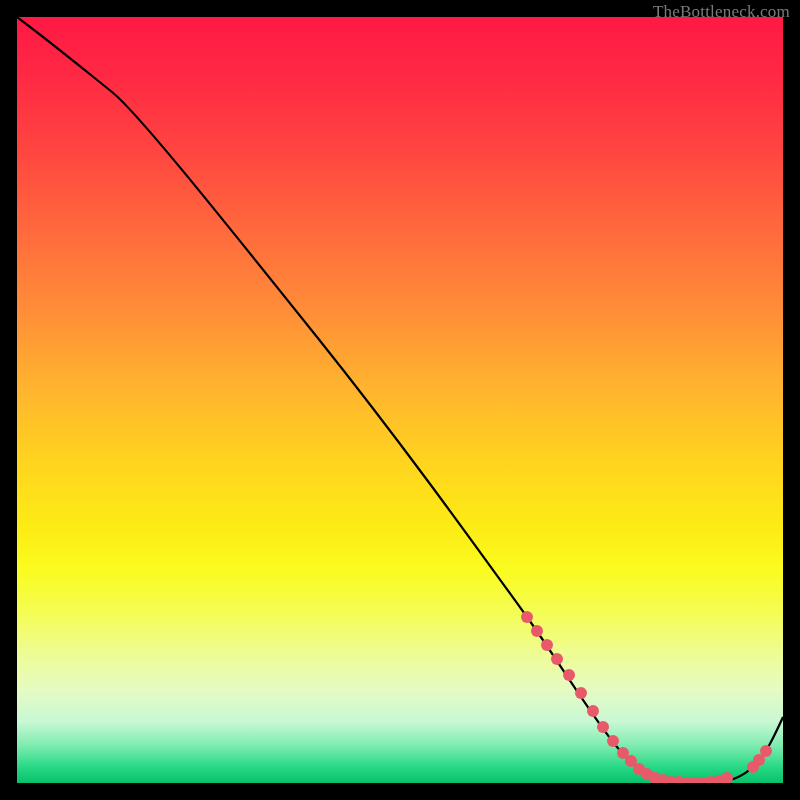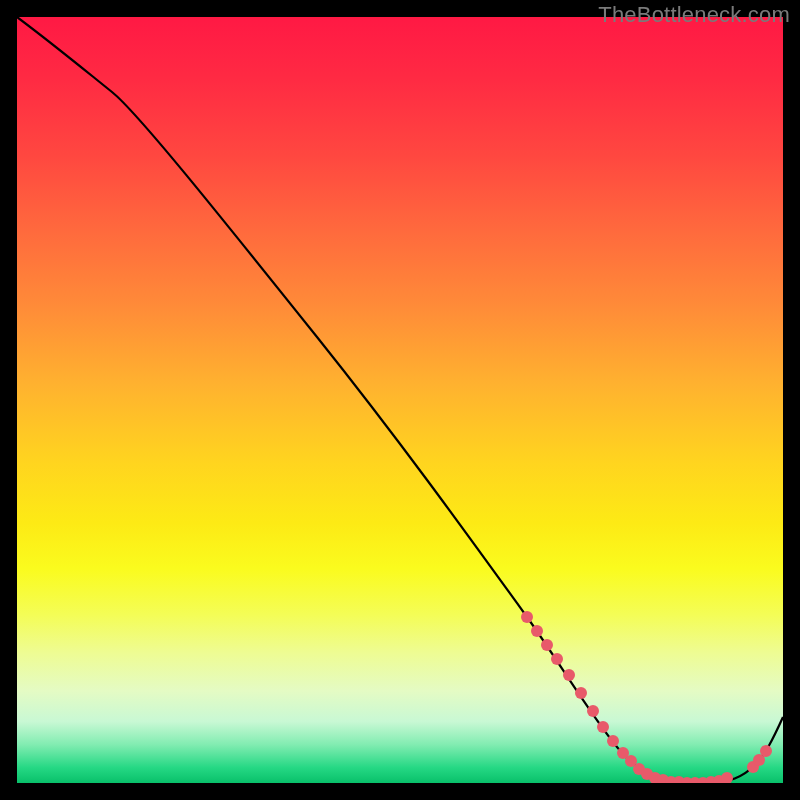--- a/index.html
+++ b/index.html
@@ -34,24 +34,25 @@
       #81ecb1 95%,
       #25d884 98%,
       #09c06a 100%
     );
   }
   .watermark {
     position: absolute;
     top: 2px;
     right: 10px;
     color: #7a7a7a;
-    font-size: 22px;
+    font-size: 17px;
     letter-spacing: 0.2px;
     font-weight: 400;
     user-select: none;
+    font-family: Liberation Serif, serif;
   }
   svg.curve {
     position: absolute;
     left: 0;
     top: 0;
     width: 766px;
     height: 766px;
     pointer-events: none;
   }
 </style>

